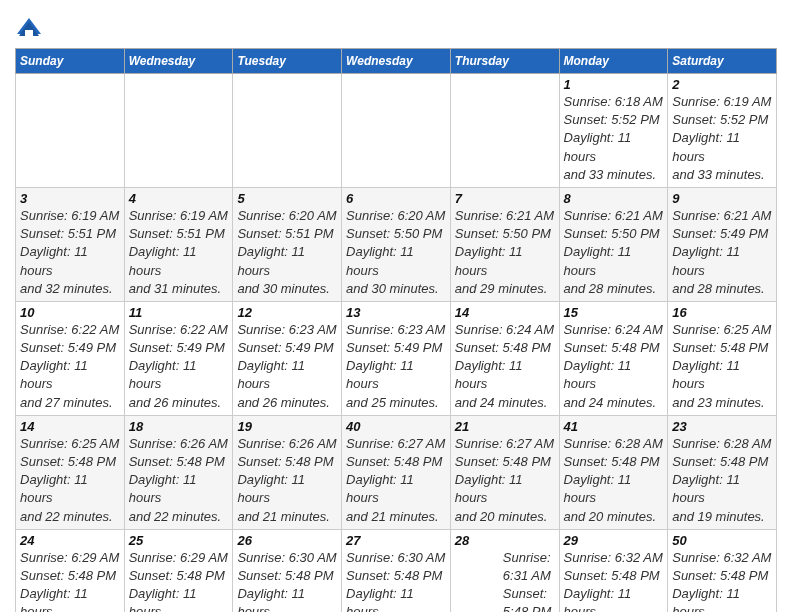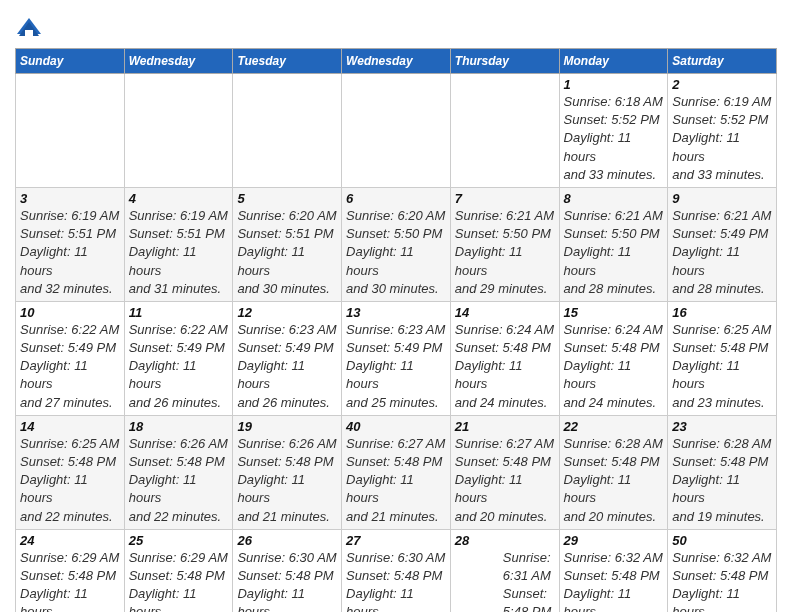--- a/index.html
+++ b/index.html
@@ -290,21 +290,21 @@
 and 21 minutes.</div>
           </td>
           <td>
             <span class="day-num">21</span>
             <div class="day-info" style="white-space: pre-line;">Sunrise: 6:27 AM
 Sunset: 5:48 PM
 Daylight: 11 hours
 and 20 minutes.</div>
           </td>
           <td>
-            <span class="day-num">22</span>
+            <span class="day-num">41</span>
             <div class="day-info" style="white-space: pre-line;">Sunrise: 6:28 AM
 Sunset: 5:48 PM
 Daylight: 11 hours
 and 20 minutes.</div>
           </td>
           <td>
             <span class="day-num">23</span>
             <div class="day-info" style="white-space: pre-line;">Sunrise: 6:28 AM
 Sunset: 5:48 PM
 Daylight: 11 hours

